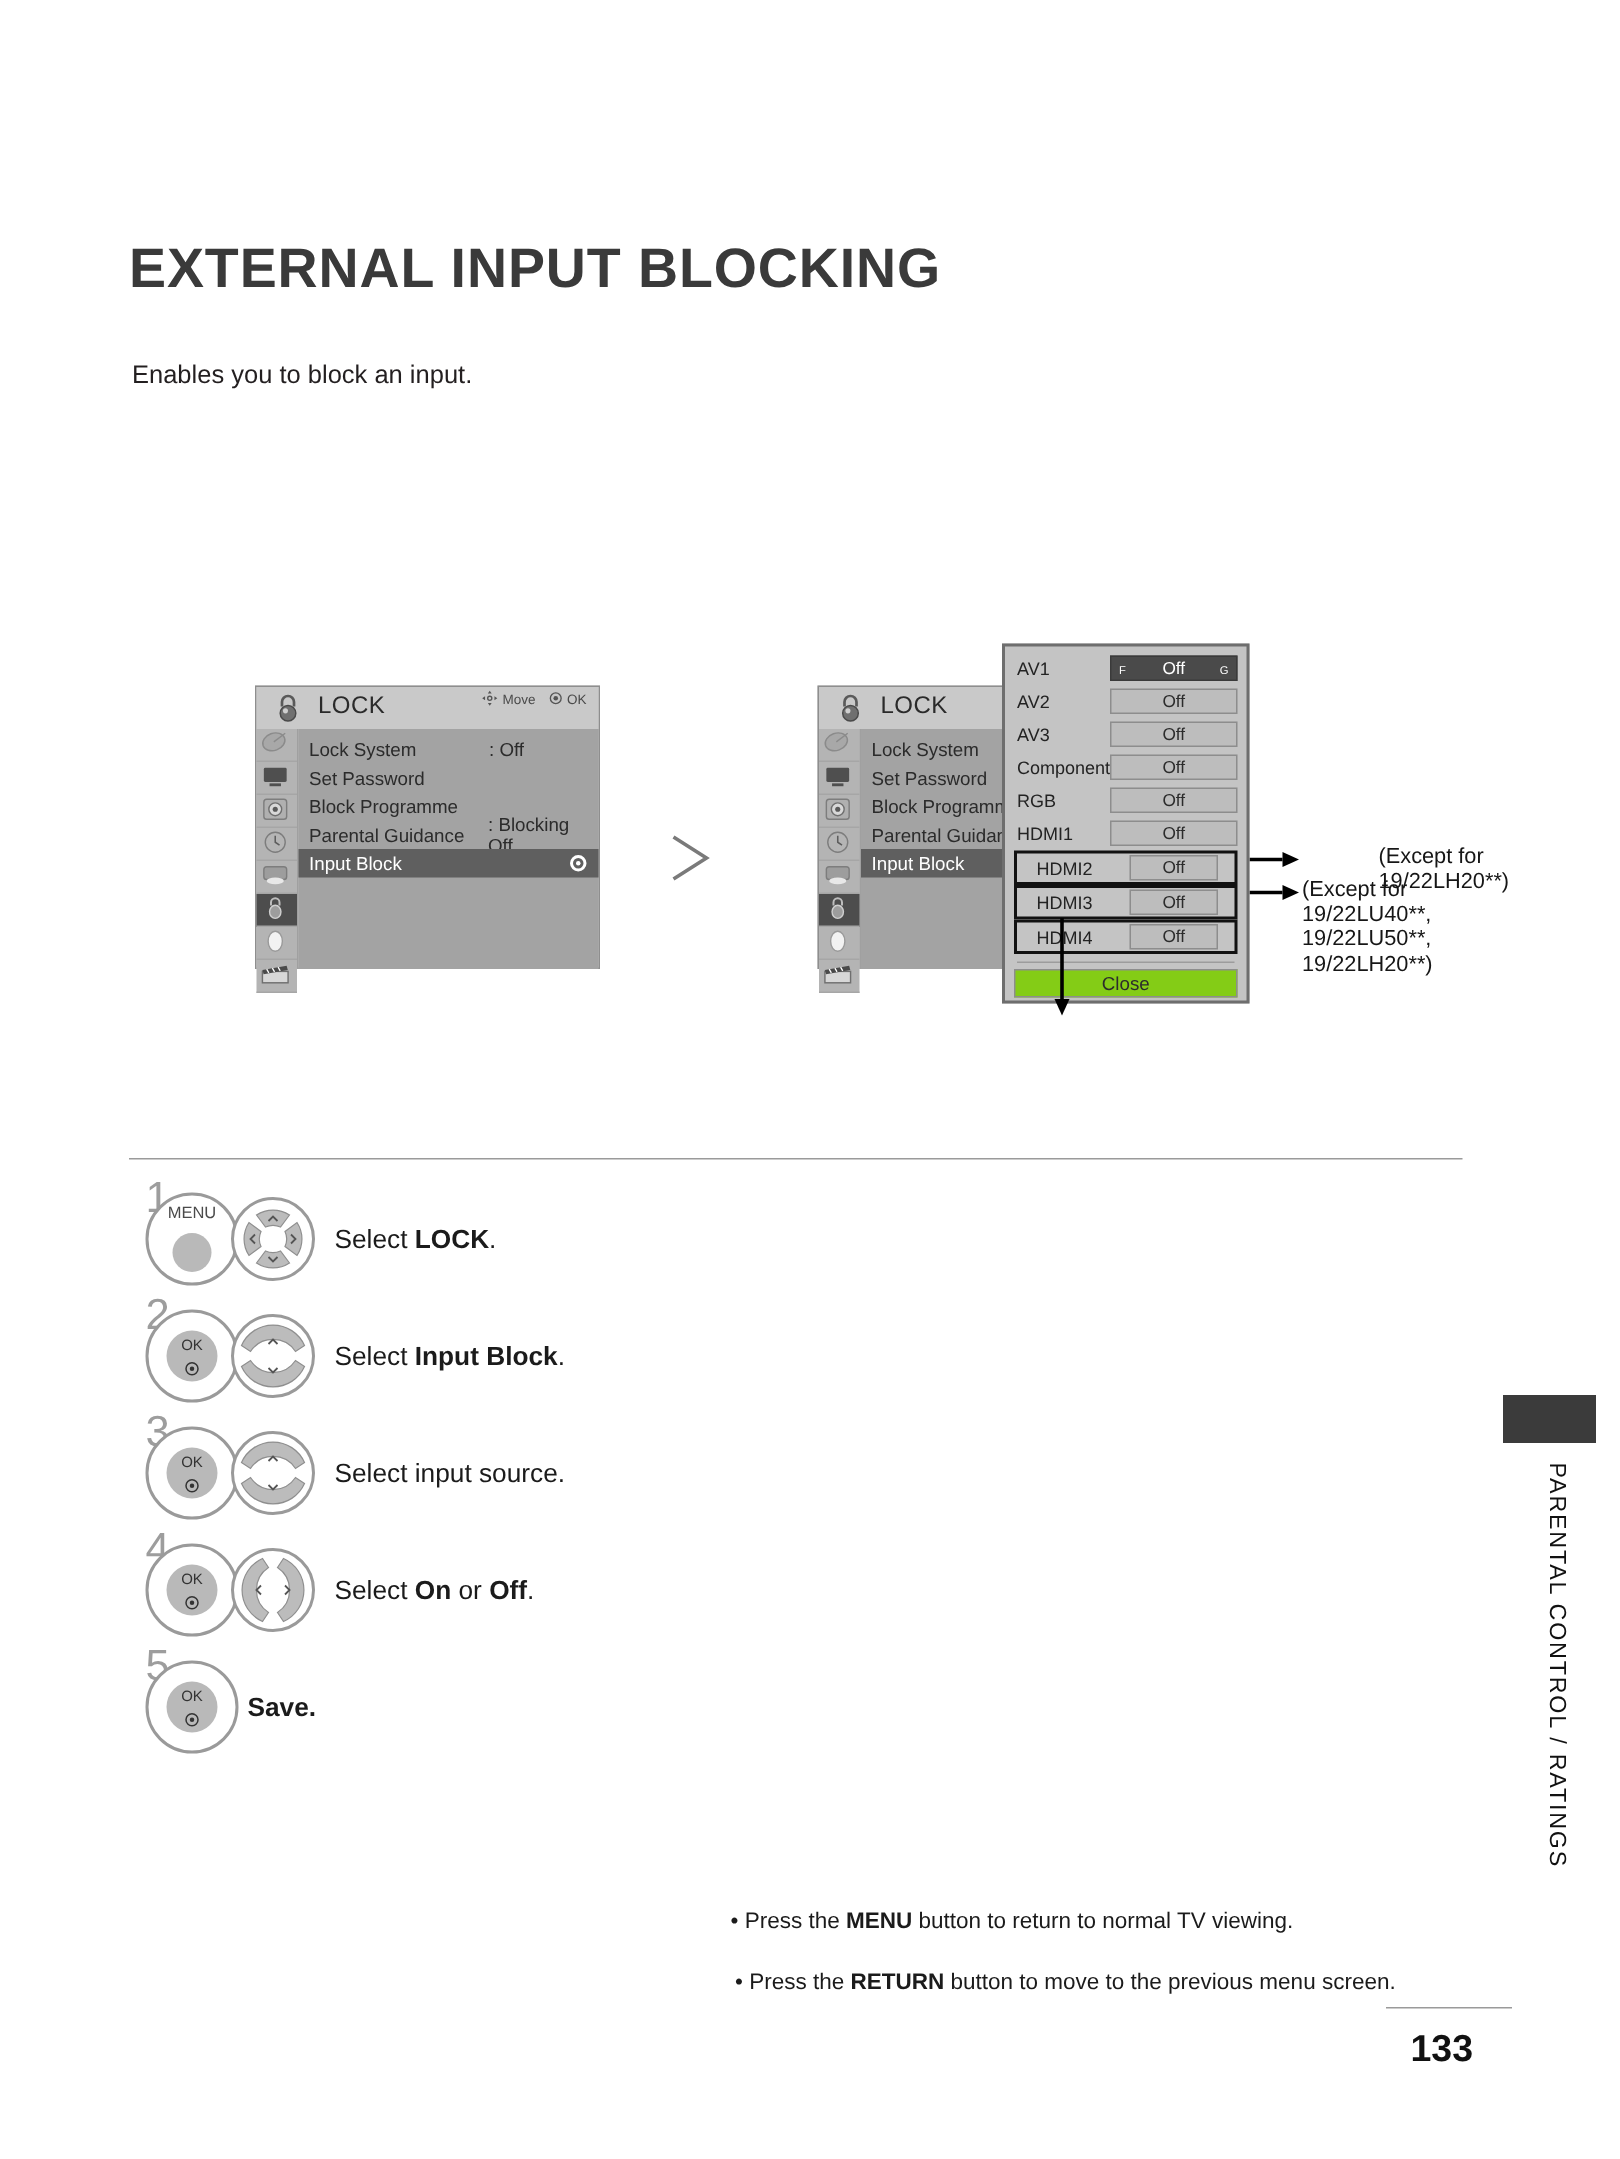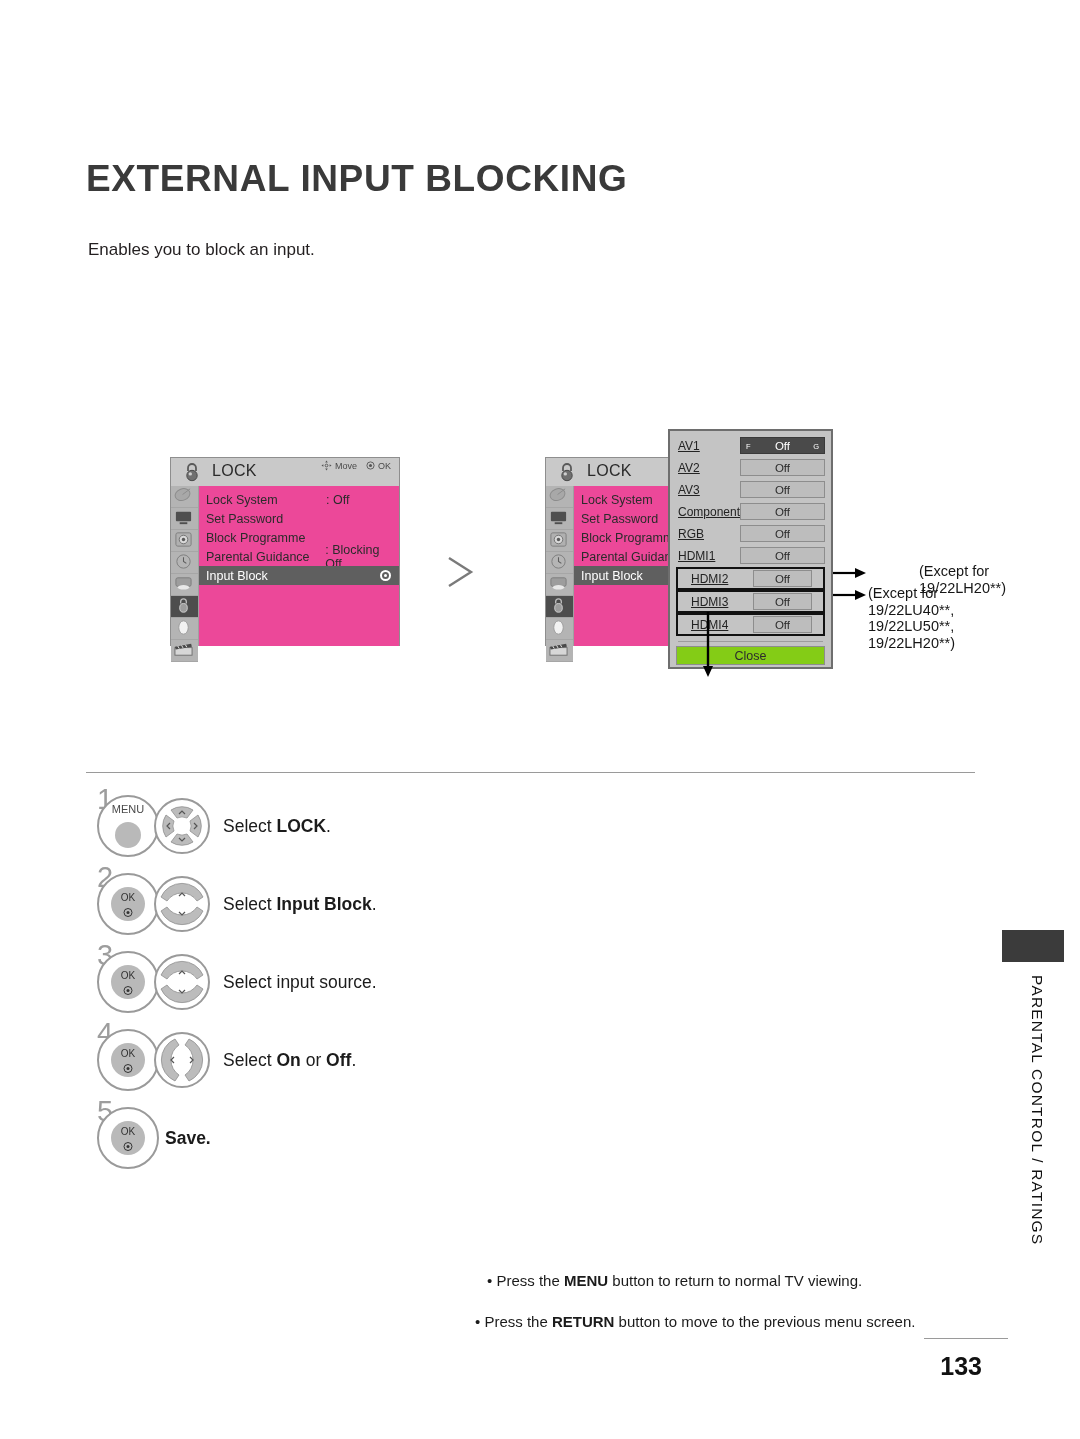--- a/index.html
+++ b/index.html
@@ -84,21 +84,21 @@
     border-right: 1px solid #a0a0a0;
   }
   .rail-item {
     height: 21px;
     border-bottom: 1px solid #a6a6a6;
     position: relative;
     background: #b4b4b4;
   }
   .rail-item.active { background: #4d4d4d; }
 
-  .osd-list { flex: 1; padding: 4px 0 0 0; background: #ec4899; }
+  .osd-list { flex: 1; padding: 4px 0 0 0; background: #a3a3a3; }
   .osd-row {
     height: 19px;
     display: flex;
     align-items: center;
     font-size: 12.5px;
     color: #2b2b2b;
     padding-left: 7px;
   }
   .osd-row .row-label { width: 120px; }
   .osd-row .row-value { }
@@ -138,21 +138,20 @@
     display: flex;
     align-items: center;
     height: 21px;
     margin-bottom: 1px;
   }
   .inp-name {
     width: 62px;
     font-size: 12px;
     color: #232323;
     padding-left: 2px;
-    text-decoration: underline;
   }
   .inp-btn {
     flex: 1;
     height: 17px;
     background: #bdbdbd;
     border: 1px solid #8d8d8d;
     box-sizing: border-box;
     position: relative;
     font-size: 11.5px;
     color: #2c2c2c;
@@ -718,21 +717,21 @@
       <span class="okdot"></span>
     </div>
     <div class="step-text" style="margin-left:6px;font-weight:bold;">
       <span>Save.</span>
     </div>
   </div>
 
   <div class="footer-note" style="left:487px; top:1272px;">
     <span>• Press the </span><b>MENU</b><span> button to return to normal TV viewing.</span>
   </div>
-  <div class="footer-note" style="left:475px; top:1313px;">
+  <div class="footer-note" style="left:490px; top:1313px;">
     <span>• Press the </span><b>RETURN</b><span> button to move to the previous menu screen.</span>
   </div>
 
   <div id="side-tab"></div>
   <div id="side-label">PARENTAL CONTROL / RATINGS</div>
   <div class="hrule" style="right:56px; top:1338px; width:84px;"></div>
   <div id="page-number">133</div>
 
 </div>
 

